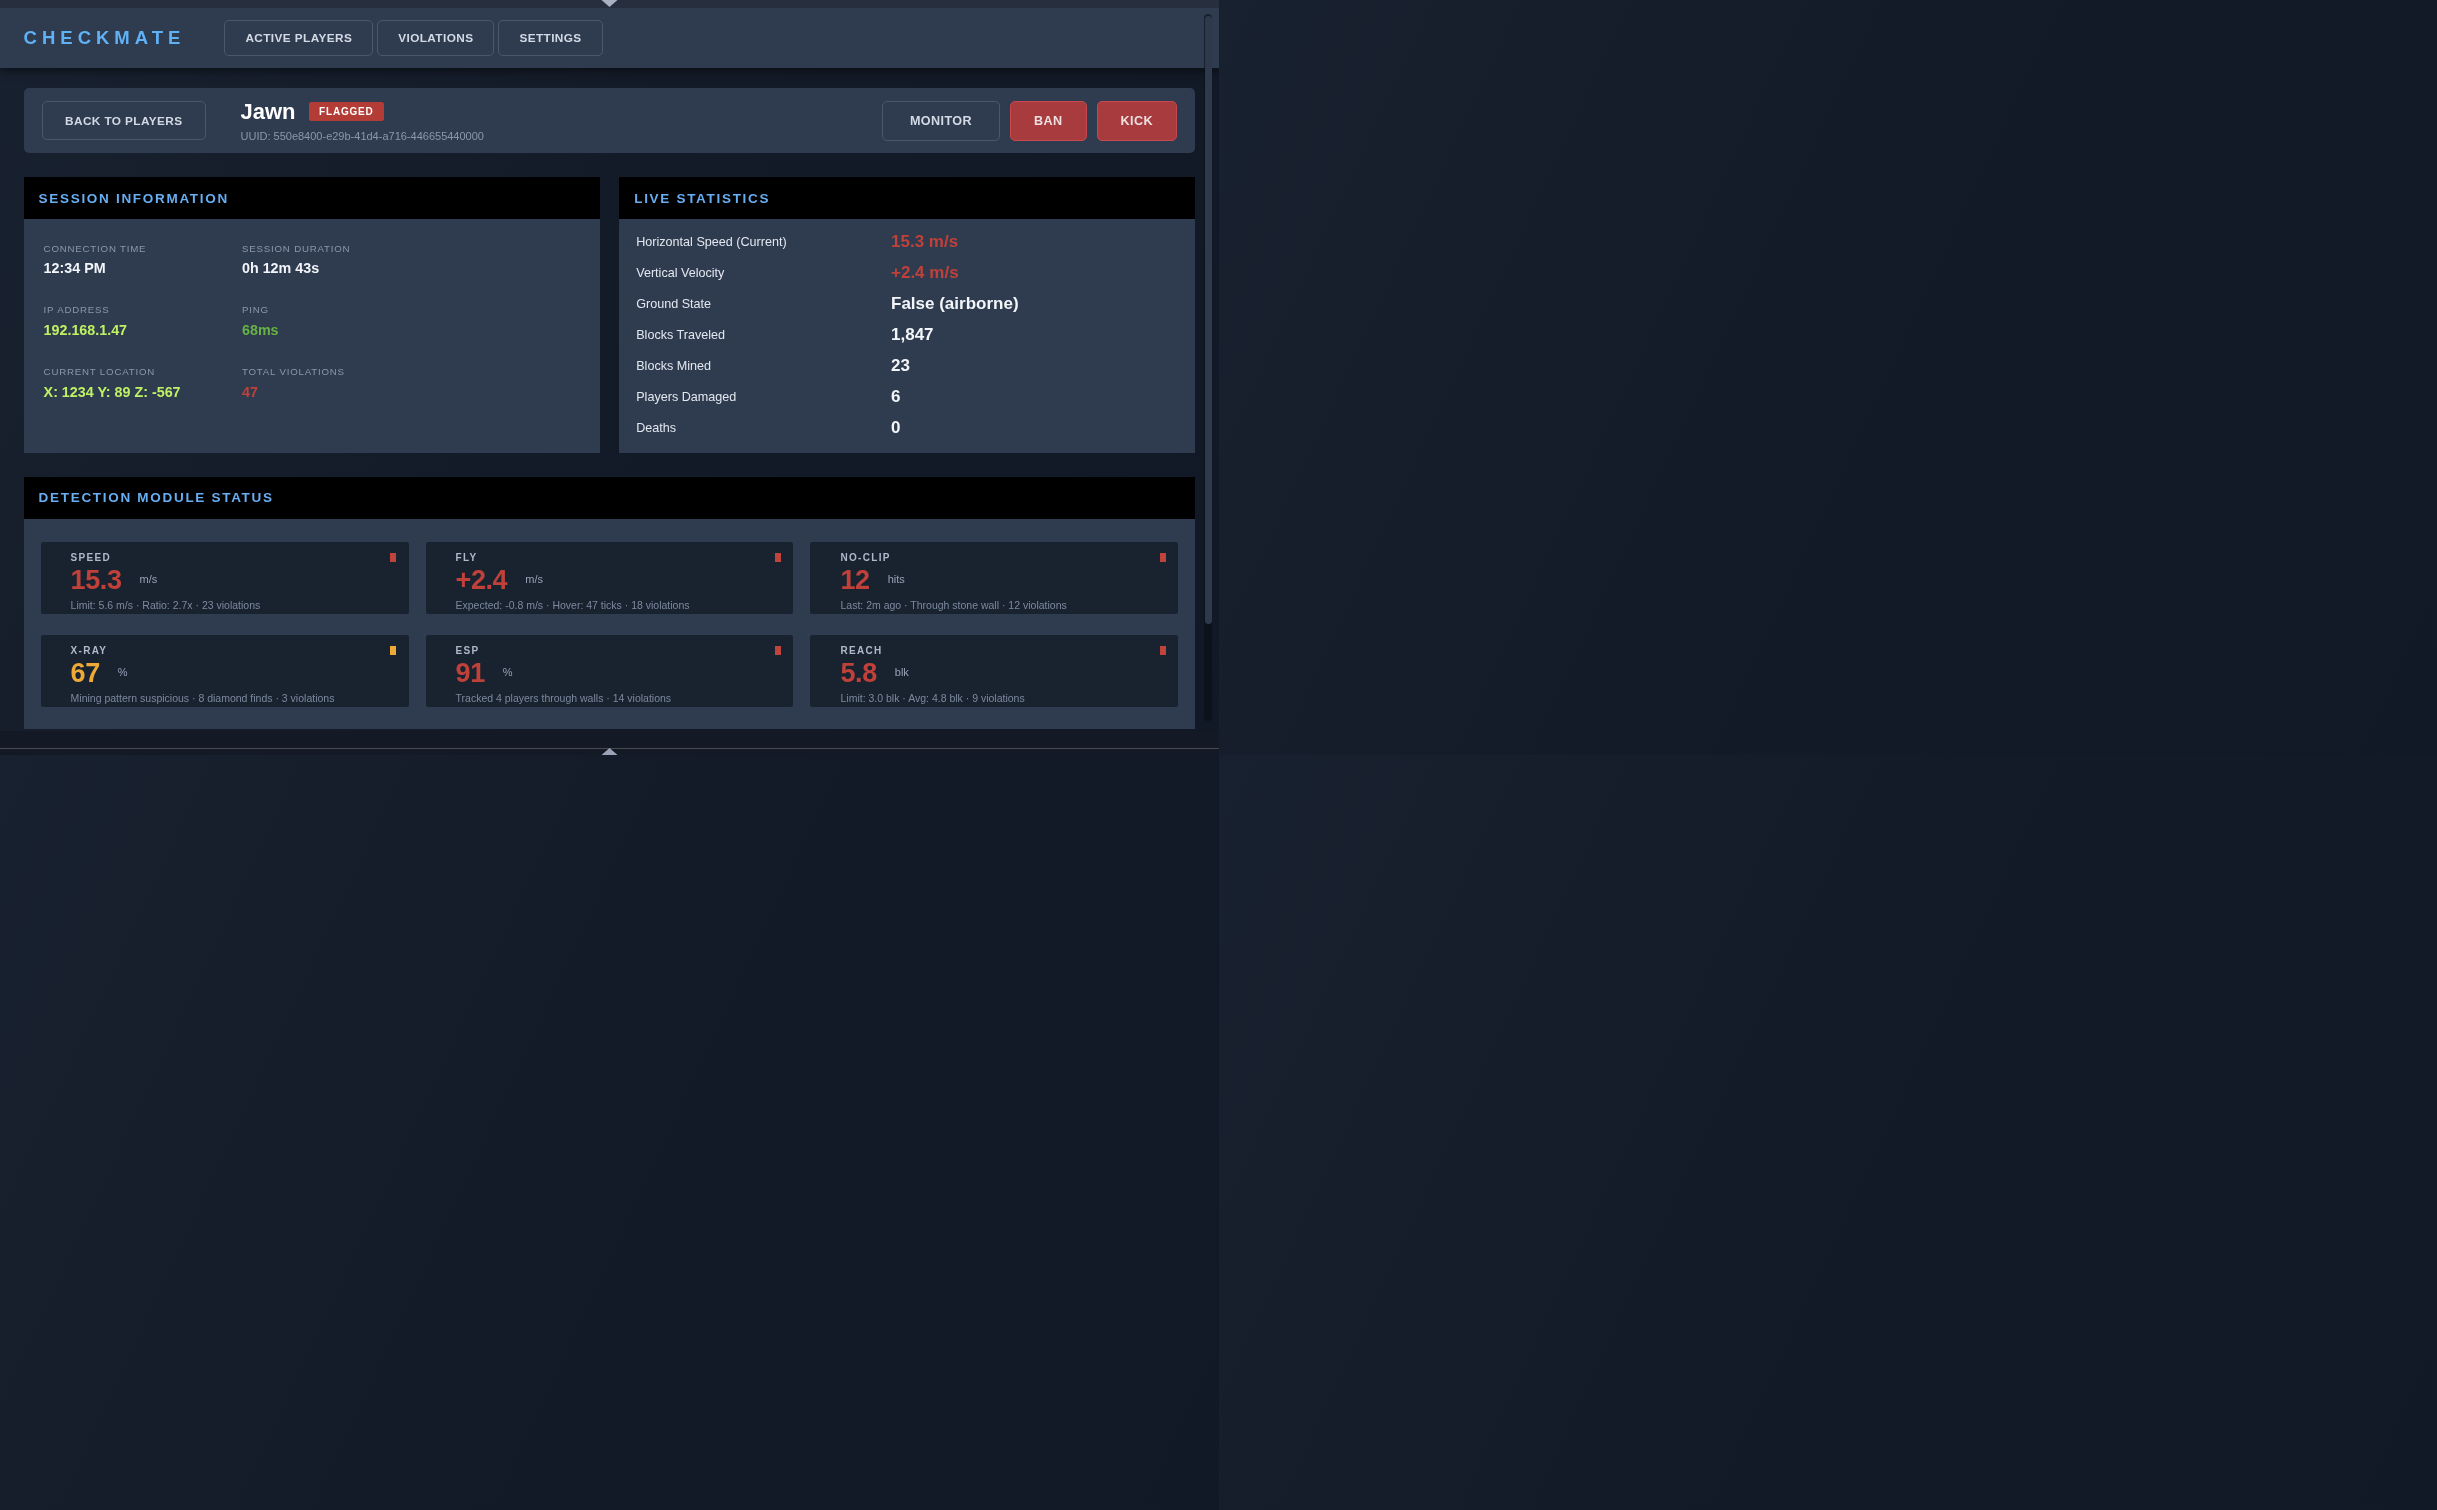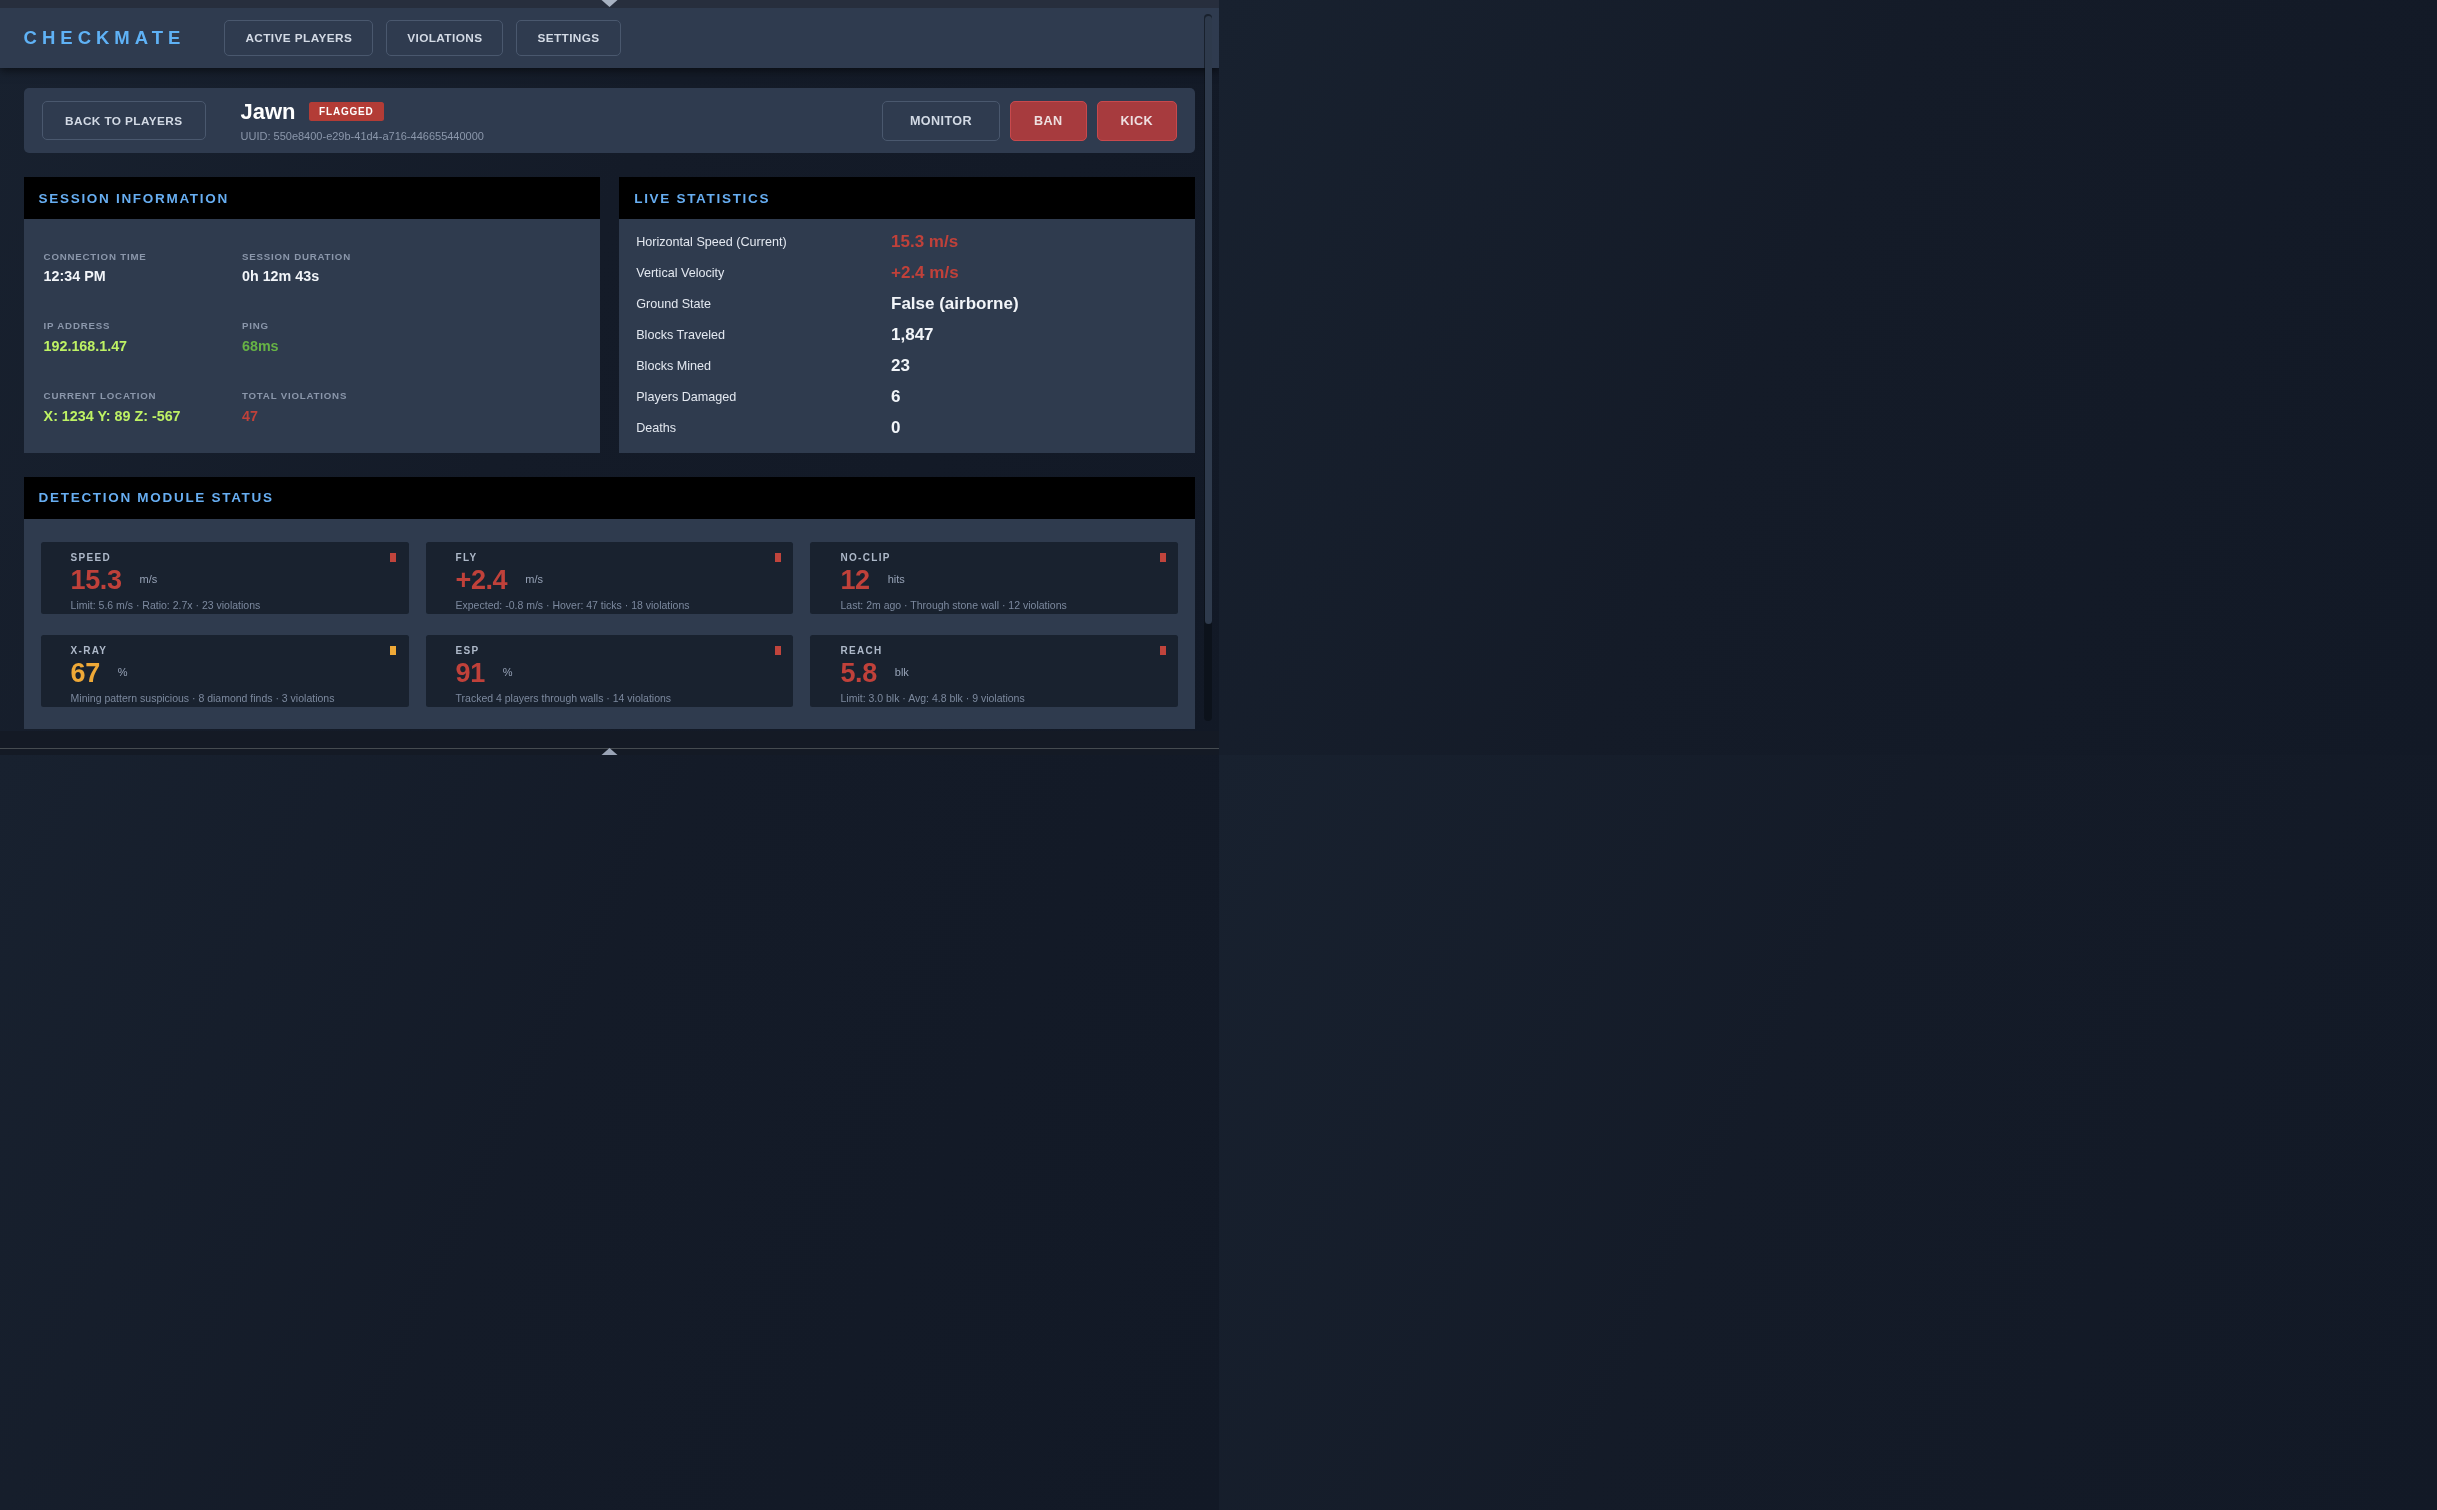--- a/index.html
+++ b/index.html
@@ -20,21 +20,21 @@
   .frame-bottom { position:absolute; left:0; right:0; bottom:0; height:24.4px; background:#141a25; }
   .frame-bottom .rule { position:absolute; left:0; right:0; top:17px; height:1.7px; background:#454b50; }
 
   
   .app-header {
     height:60px; background:#2f3b4f; display:flex; align-items:center;
     padding:0 23.6px; gap:39px; position:relative; z-index:2;
     box-shadow:0 2.5px 8.4px rgba(0,0,0,.5);
   }
   .logo { font-size:18.5px; font-weight:bold; letter-spacing:5px; color:#5fb2f6; }
-  .main-nav { display:flex; gap:13px; }
+  .main-nav { display:flex; gap:4px; }
   .nav-btn, .btn-back {
     background:transparent; border:0.8px solid #4a586e; border-radius:5px;
     color:#d3dae5; font-weight:bold; font-size:11.8px; letter-spacing:0.4px;
     padding:10px 20px; font-family:inherit; cursor:pointer; white-space:nowrap;
   }
 
   
   main { padding:20px 23.6px 0; position:relative; z-index:1; }
 
   .player-bar { background:#2f3b4f; border-radius:5px; padding:11px 18.5px; display:flex; align-items:center; }
@@ -48,21 +48,21 @@
   .action-btn { height:40px; border-radius:5px; font-weight:bold; font-size:12.6px; letter-spacing:0.4px; font-family:inherit; cursor:pointer; }
   .variant-outline { background:transparent; border:0.8px solid #4a586e; color:#d3dae5; padding:0 27px; }
   .variant-danger  { background:#a73b3e; border:0.8px solid #c8494d; color:#eedfe0; padding:0 23px; }
 
   .panels-row { display:grid; grid-template-columns:1fr 1fr; gap:19.4px; margin-top:23.6px; }
   .panel-header { background:#000000; height:42px; display:flex; align-items:center; padding:0 15px;text-align:right; }
   .panel-title { font-size:13.5px; font-weight:bold; letter-spacing:1.7px; color:#67aef2; }
   .panel-body { background:#2f3b4e; }
 
   .session-grid { height:234px; display:grid; grid-template-columns:37% 1fr; row-gap:28px; padding:23.6px 20px; align-content:start; }
-  .field-label { font-size:9.7px; font-weight:bold; letter-spacing:0.8px; color:#8b97ab;margin-top:8px; }
+  .field-label { font-size:9.7px; font-weight:normal; letter-spacing:0.8px; color:#8b97ab; }
   .field-value { margin-top:6.7px; font-size:14.3px; font-weight:bold; }
 
   .stats-rows { height:234px; padding:7px 17px; }
   .stat-row { display:grid; grid-template-columns:47% 1fr; align-items:center; height:31px; }
   .stat-label { font-size:12.6px; color:#e3e8f0; }
   .stat-value { font-size:17px; font-weight:bold; }
 
   .tone-white { color:#f2f5f9; } .tone-blue { color:#bef264; }
   .tone-green { color:#67b345; } .tone-red { color:#c0413a; }
   .tone-orange{ color:#efa937; }

